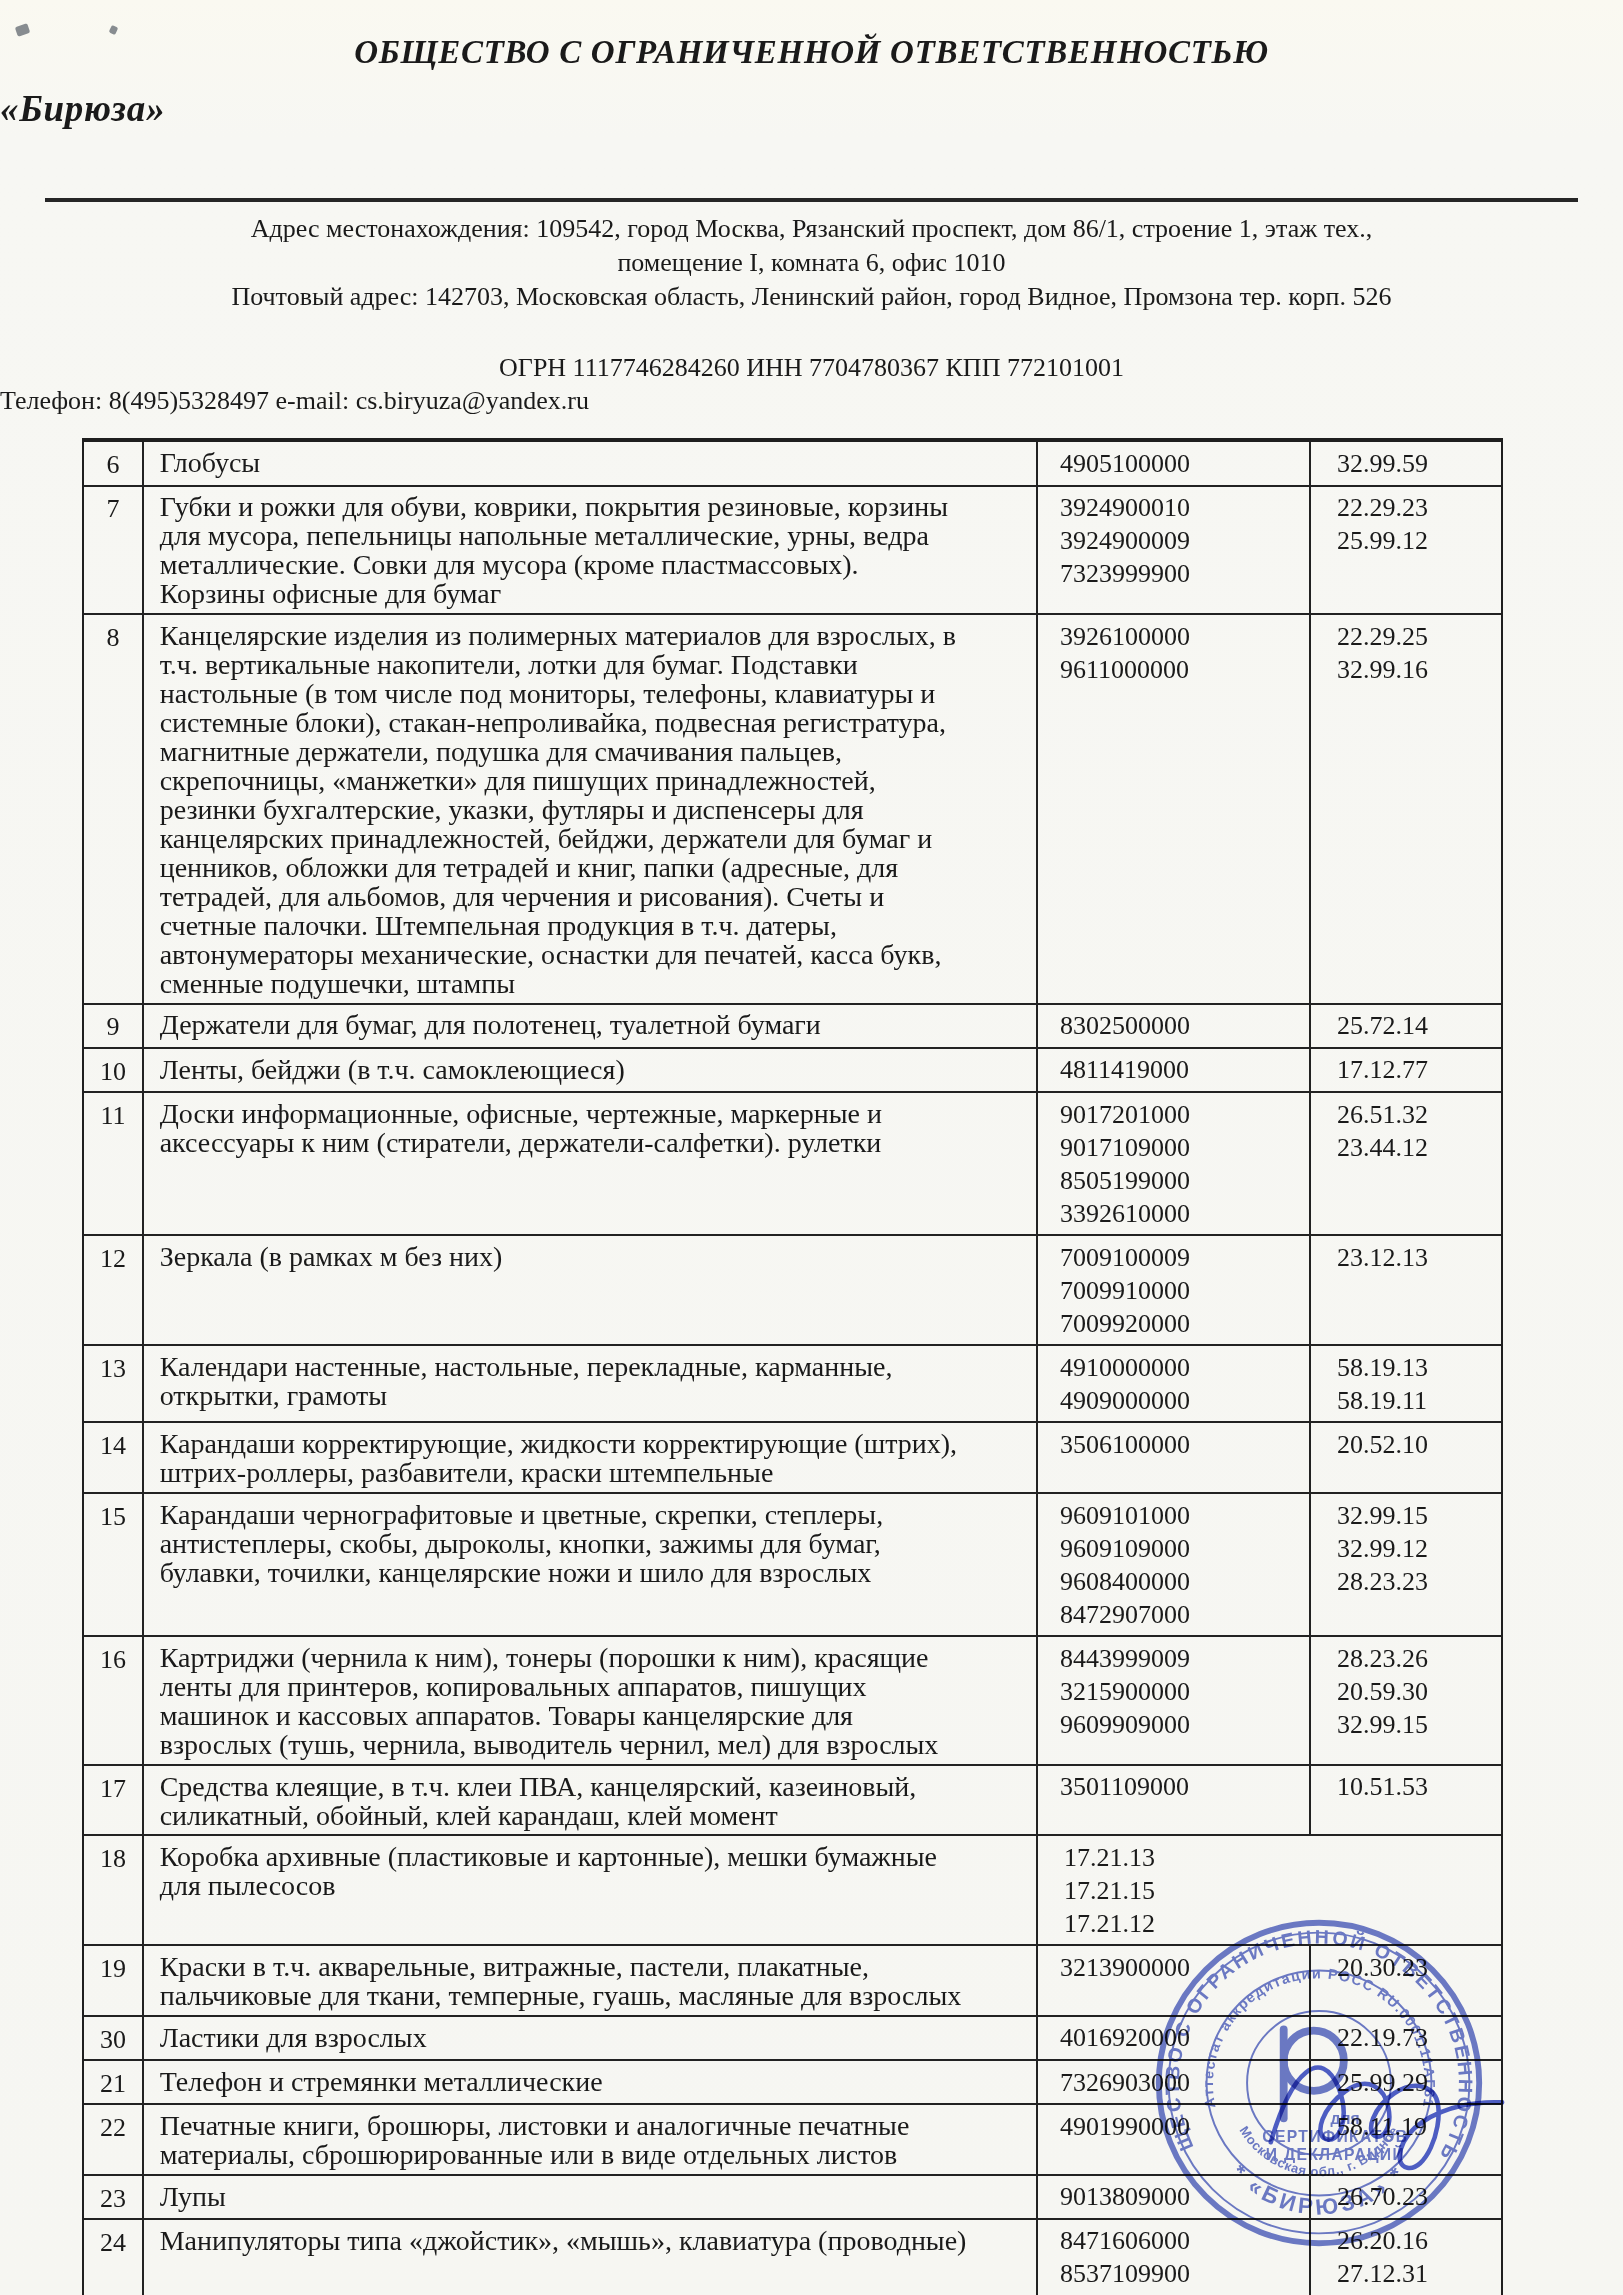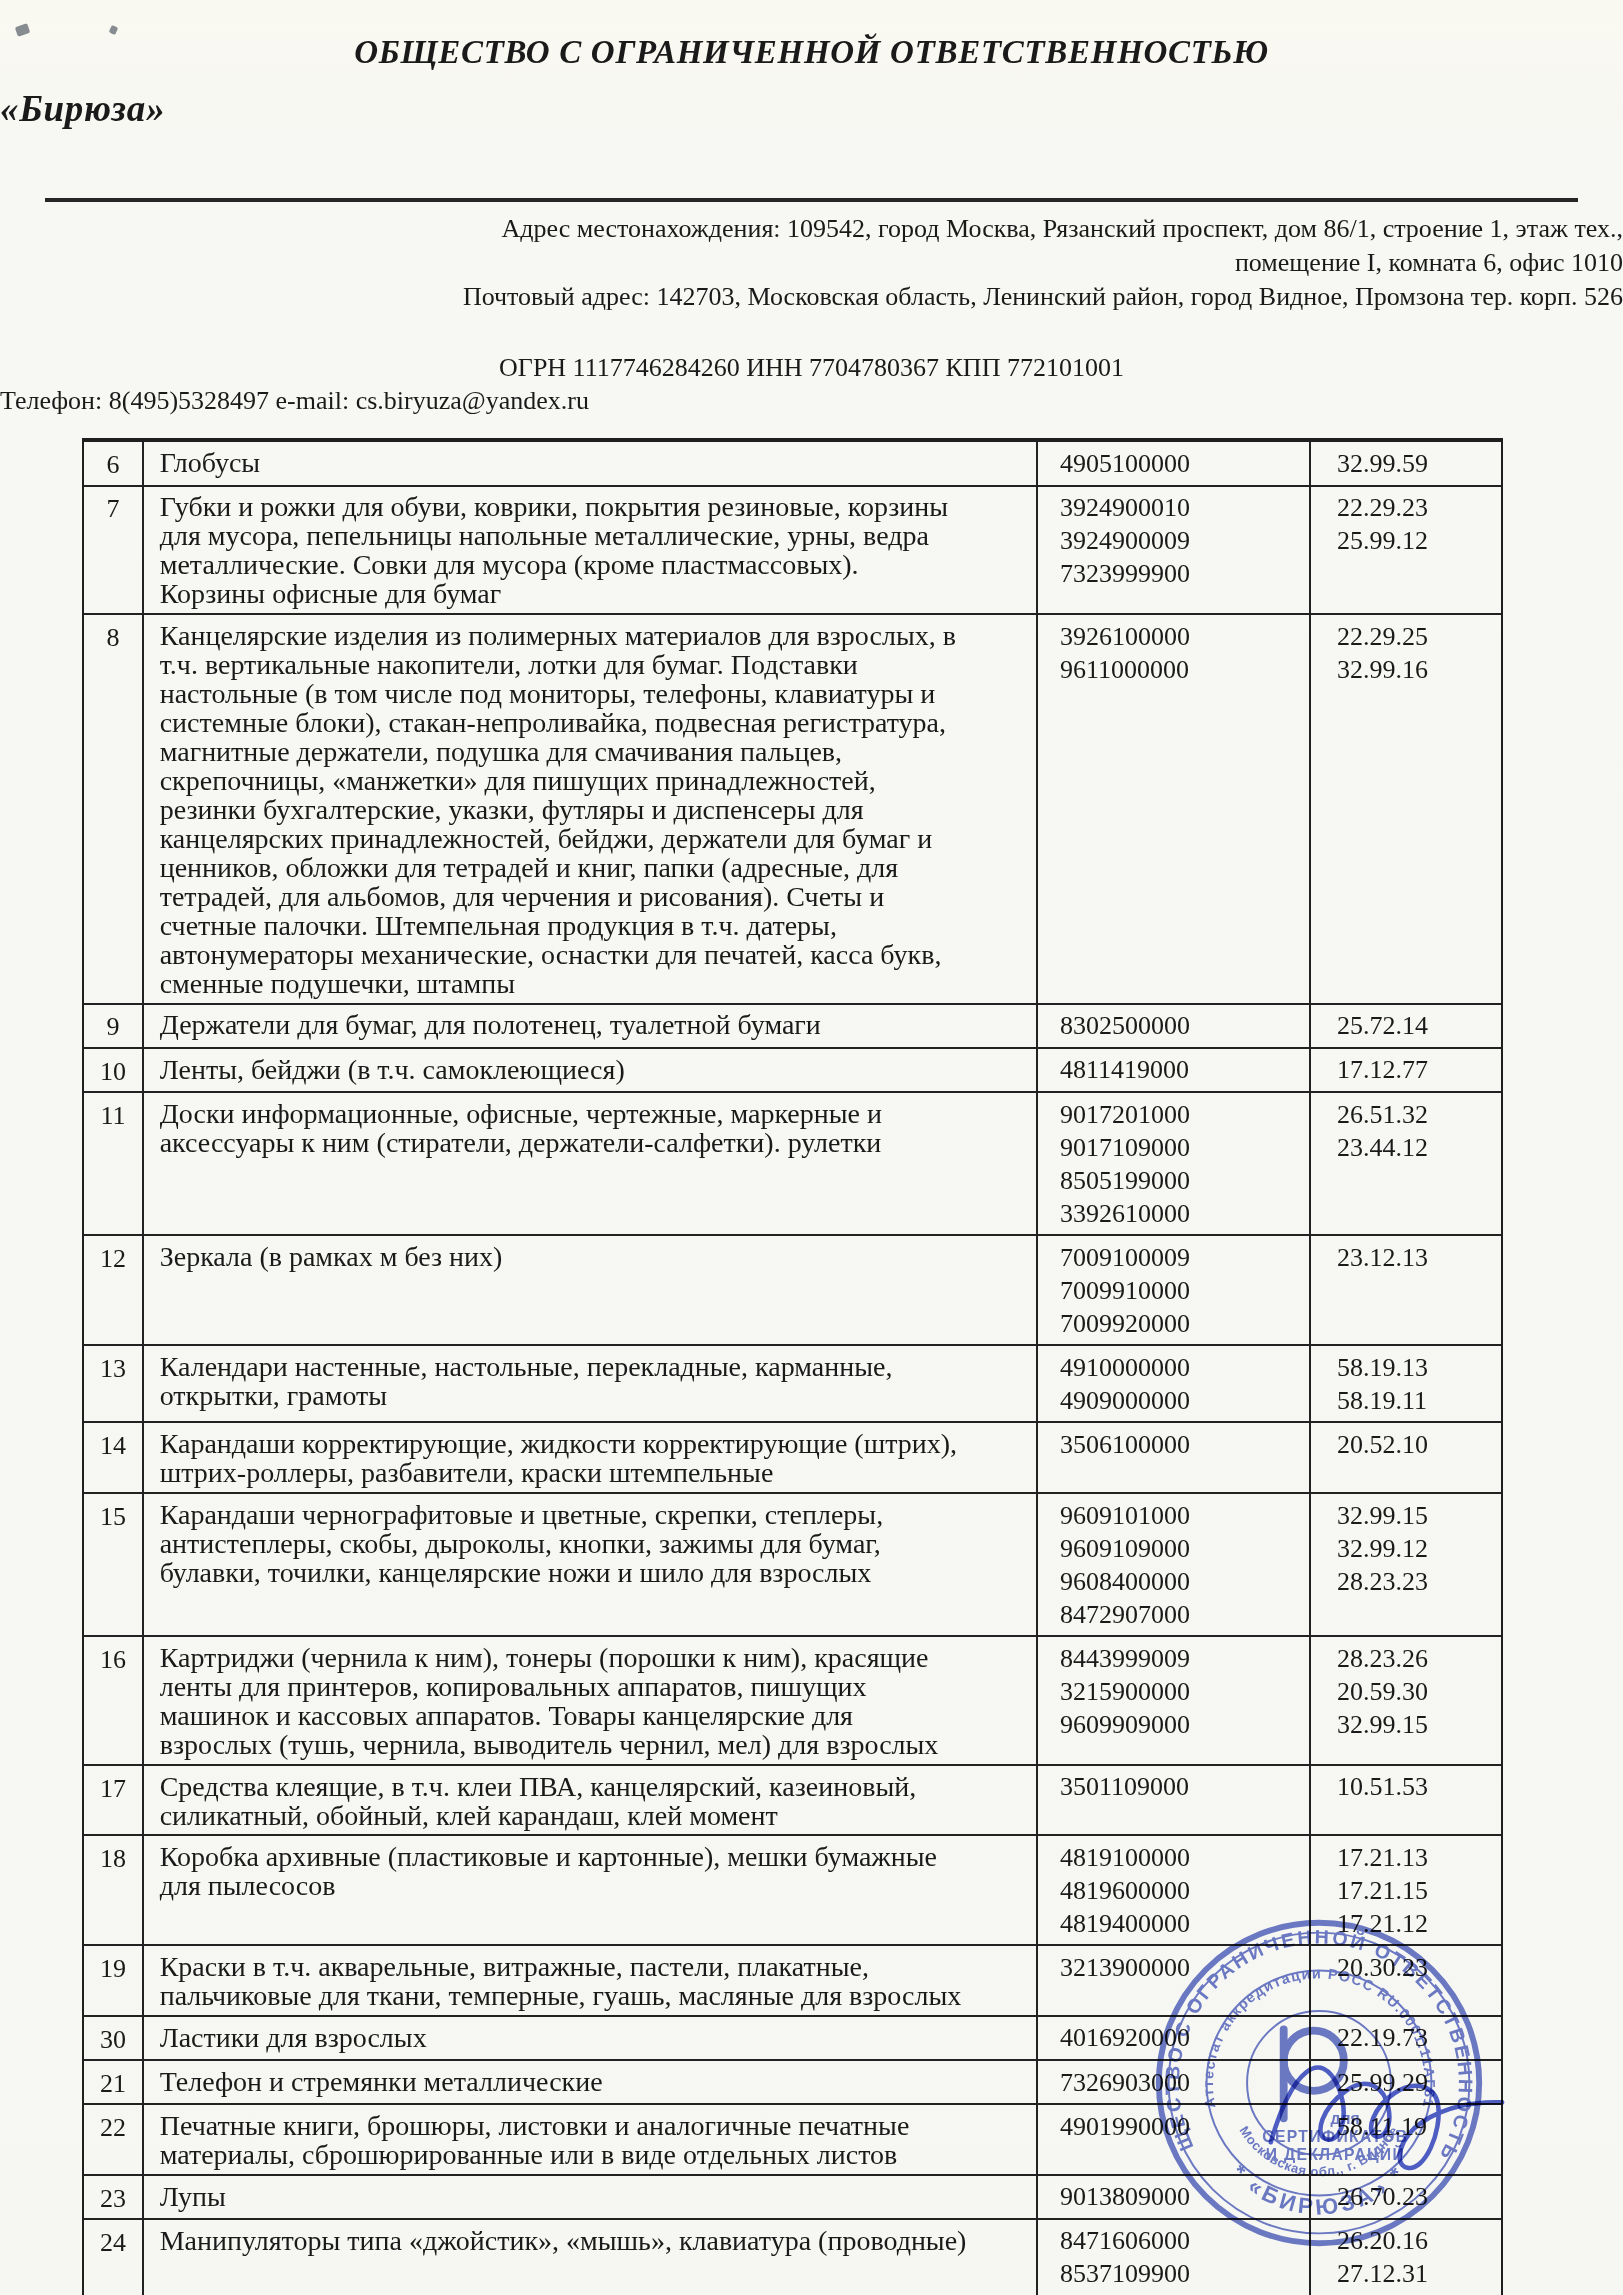--- a/index.html
+++ b/index.html
@@ -21,21 +21,21 @@
   .org-type{
     text-align:center;font-size:33px;font-weight:bold;font-style:italic;
     letter-spacing:0.7px;line-height:38px;
   }
   .org-name{
     text-align:left;font-size:37px;font-weight:bold;font-style:italic;
     line-height:42px;margin-top:17px;letter-spacing:0.7px;
   }
   .header-rule{height:3.9px;background:#262626;width:1533px;margin:68px auto 0 auto;}
 
-  .addr-block{margin-top:10.5px;text-align:right;font-size:26px;line-height:34px;}
+  .addr-block{margin-top:10.5px;text-align:center;font-size:26px;line-height:34px;}
   .addr-line{white-space:nowrap;}
   .reg-line{margin-top:37px;text-align:center;font-size:26px;line-height:33px;}
   .contact-line{text-align:left;font-size:26px;line-height:33px;}
 
   
   .doc-table{
     margin:21px 0 0 82px;width:1421px;box-sizing:border-box;
     border:2.6px solid #1f1f1f;border-top-width:4.6px;
     background:transparent;
   }
@@ -224,25 +224,20 @@
     <div class="c-code">
           <div class="code-line">3501109000</div>
         </div>
     <div class="c-okpd">
           <div class="code-line">10.51.53</div>
         </div>
   </div>
       <div class="t-row">
     <div class="c-num">18</div>
     <div class="c-desc">Коробка архивные (пластиковые и картонные), мешки бумажные для пылесосов</div>
-    <div class="c-code">
-          <div class="code-line">4819100000</div>
-          <div class="code-line">4819600000</div>
-          <div class="code-line">4819400000</div>
-        </div>
     <div class="c-okpd">
           <div class="code-line">17.21.13</div>
           <div class="code-line">17.21.15</div>
           <div class="code-line">17.21.12</div>
         </div>
   </div>
       <div class="t-row">
     <div class="c-num">19</div>
     <div class="c-desc">Краски в т.ч. акварельные, витражные, пастели, плакатные, пальчиковые для ткани, темперные, гуашь, масляные  для взрослых</div>
     <div class="c-code">

